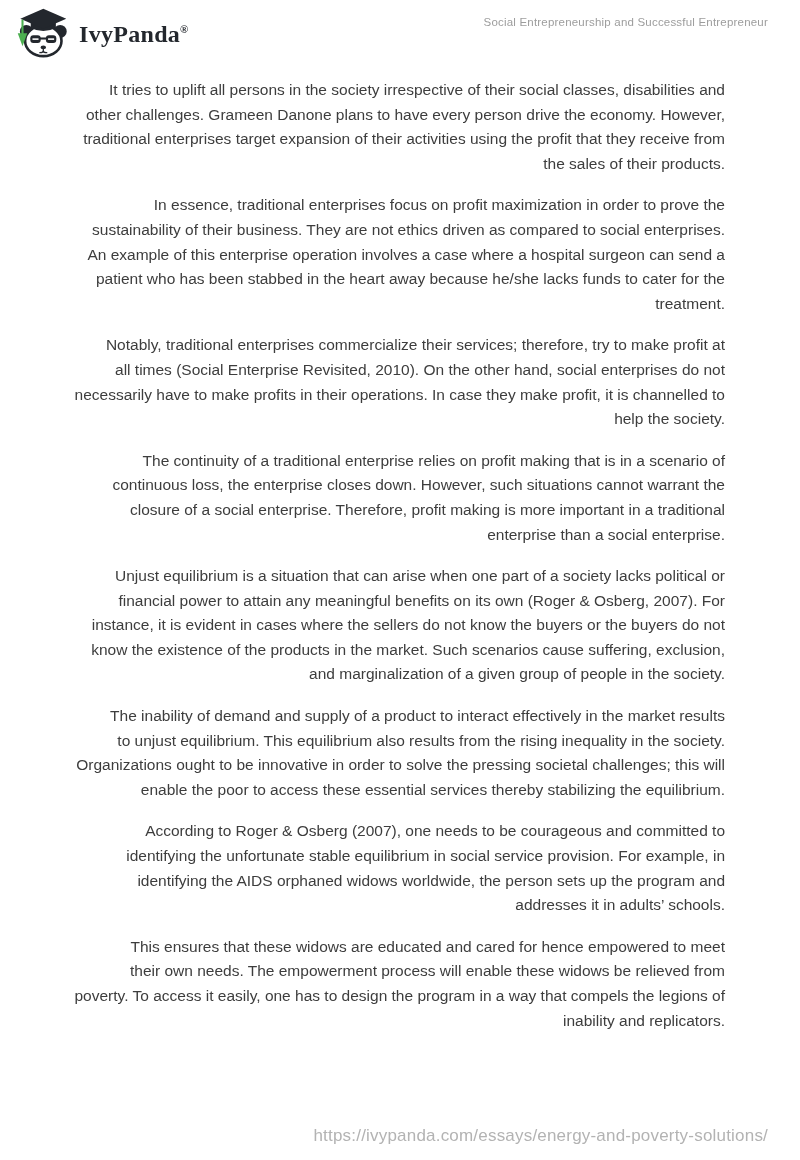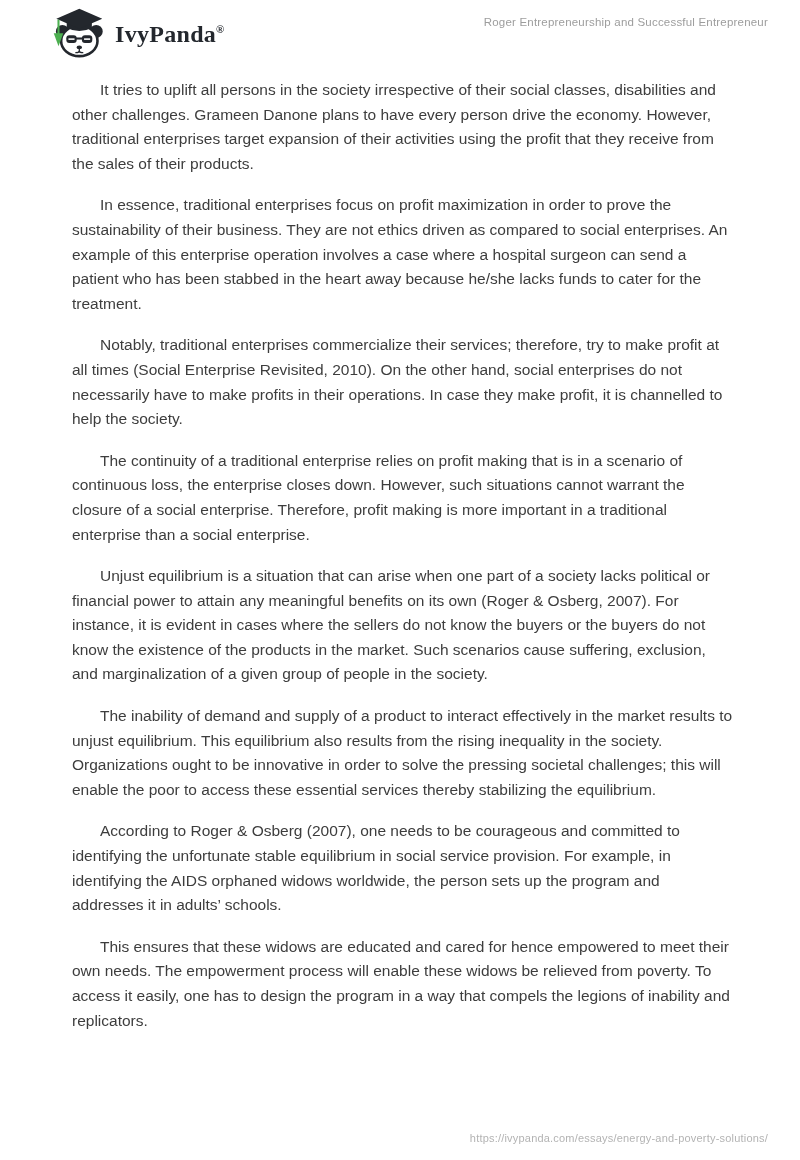--- a/index.html
+++ b/index.html
@@ -17,21 +17,20 @@
     width: 800px;
     height: 1160px;
     background: #ffffff;
   }
 
   
   .page-header {
     position: absolute;
     top: 0; left: 0; right: 0;
     height: 70px;
-    margin-left: 36px;
   }
   .brand {
     position: absolute;
     top: 8px; left: 14px;
     display: flex;
     align-items: center;
     gap: 9px;
   }
   .brand svg { display: block; }
   .brand-name {
@@ -63,32 +62,33 @@
     position: absolute;
     top: 78px;
     left: 72px;
     width: 661px;
     font-size: 15.5px;
     line-height: 24.6px;
     color: #3d3d3d;
     text-align: left;
   }
   .essay p {
-    margin: 0 0 17px 0;
+    margin: 0 8px 17px 0;
     text-indent: 28px;
+    text-align: right;
   }
 
   
   .page-footer {
     position: absolute;
     bottom: 14px;
     right: 32px;
   }
   .source-url {
-    font-size: 11px;
+    font-size: 17px;
     color: #b3b3b3;
     letter-spacing: 0.2px;
     white-space: nowrap;
   }
 </style>
 </head>
 <body>
 
 <div class="page">
 
@@ -111,21 +111,21 @@
         <path d="M33.5 47.5 L33.5 49.2 M33.5 49.2 Q33.5 51.5 29.5 51.5 M33.5 49.2 Q33.5 51.5 37.5 51.5" fill="none" stroke="#23272d" stroke-width="1.5" stroke-linecap="round"></path>
 
         <path d="M19 14 L48 14 L48 23 Q33.5 30 19 23 Z" fill="#23272d"></path>
         <polygon points="33.5,1 60,12.5 33.5,24 7,12.5" fill="#23272d"></polygon>
 
         <line x1="9.5" y1="13.5" x2="9.5" y2="31" stroke="#4caf50" stroke-width="2.4"></line>
         <polygon points="4,29 15,29 9.5,44" fill="#4caf50"></polygon>
       </svg>
       <span class="brand-name"><span>IvyPanda</span><sup>®</sup></span>
     </div>
-    <div class="doc-title">Roger Entrepreneurship and Successful Entrepreneur</div>
+    <div class="doc-title">Social Entrepreneurship and Successful Entrepreneur</div>
   </header>
 
   <main class="essay">
 
   <p>It tries to uplift all persons in the society irrespective of their social classes, disabilities and other challenges. Grameen Danone plans to have every person drive the economy. However, traditional enterprises target expansion of their activities using the profit that they receive from the sales of their products.</p>
       <p>In essence, traditional enterprises focus on profit maximization in order to prove the sustainability of their business. They are not ethics driven as compared to social enterprises. An example of this enterprise operation involves a case where a hospital surgeon can send a patient who has been stabbed in the heart away because he/she lacks funds to cater for the treatment.</p>
       <p>Notably, traditional enterprises commercialize their services; therefore, try to make profit at all times (Social Enterprise Revisited, 2010). On the other hand, social enterprises do not necessarily have to make profits in their operations. In case they make profit, it is channelled to help the society.</p>
       <p>The continuity of a traditional enterprise relies on profit making that is in a scenario of continuous loss, the enterprise closes down. However, such situations cannot warrant the closure of a social enterprise. Therefore, profit making is more important in a traditional enterprise than a social enterprise.</p>
       <p>Unjust equilibrium is a situation that can arise when one part of a society lacks political or financial power to attain any meaningful benefits on its own (Roger &amp; Osberg, 2007). For instance, it is evident in cases where the sellers do not know the buyers or the buyers do not know the existence of the products in the market. Such scenarios cause suffering, exclusion, and marginalization of a given group of people in the society.</p>
       <p>The inability of demand and supply of a product to interact effectively in the market results to unjust equilibrium. This equilibrium also results from the rising inequality in the society. Organizations ought to be innovative in order to solve the pressing societal challenges; this will enable the poor to access these essential services thereby stabilizing the equilibrium.</p>

